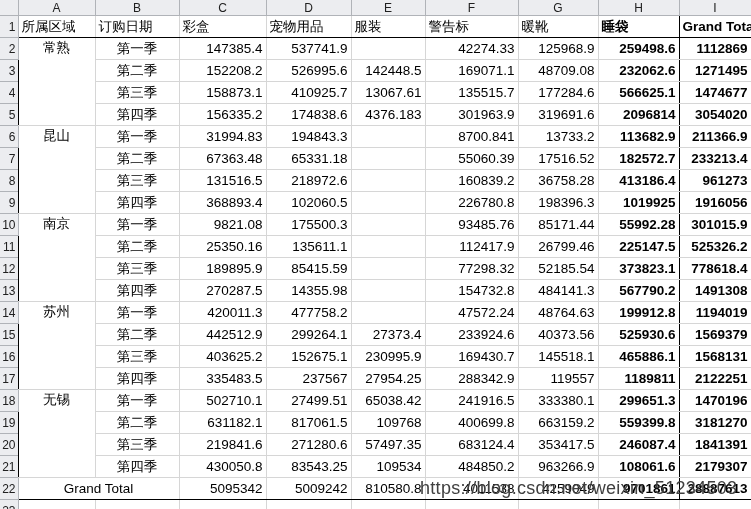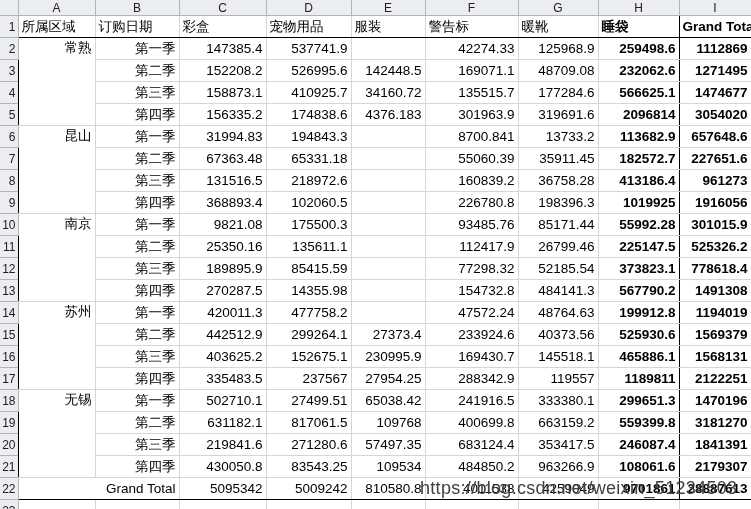--- a/index.html
+++ b/index.html
@@ -54,21 +54,21 @@
     height:21px;
     border-right:1px solid #d6d6d6;
     border-bottom:1px solid #d6d6d6;
     padding:0 3px;
     line-height:20px;
     overflow:hidden;
     white-space:nowrap;
     background:#ffffff;
   }
   td.num{text-align:right;}
-  td.txt{text-align:right;}
+  td.txt{text-align:center;}
   
   td.hdr{
     border-bottom:1px solid #000000;
     border-right:1px solid #d6d6d6;
     text-align:left;
   }
   
   .bl{border-left:1px solid #000000 !important;}
   .br{border-right:1px solid #000000 !important;font-weight:bold;}
   .bt{border-top:1px solid #000000 !important;}
@@ -156,21 +156,21 @@
       <td class="c num">169071.1</td>
       <td class="c num">48709.08</td>
       <td class="c num br">232062.6</td>
       <td class="c num br">1271495</td>
     </tr>
     <tr>
       <td class="rowhead">4</td>
       <td class="c txt">第三季</td>
       <td class="c num">158873.1</td>
       <td class="c num">410925.7</td>
-      <td class="c num">34160.72</td>
+      <td class="c num">13067.61</td>
       <td class="c num">135515.7</td>
       <td class="c num">177284.6</td>
       <td class="c num br">566625.1</td>
       <td class="c num br">1474677</td>
     </tr>
     <tr>
       <td class="rowhead">5</td>
       <td class="c txt">第四季</td>
       <td class="c num">156335.2</td>
       <td class="c num">174838.6</td>
@@ -184,32 +184,32 @@
     <tr class="grp-top">
       <td class="rowhead">6</td>
       <td class="c txt region-cell bl" rowspan="4">昆山</td>
       <td class="c txt">第一季</td>
       <td class="c num">31994.83</td>
       <td class="c num">194843.3</td>
       <td class="c num"></td>
       <td class="c num">8700.841</td>
       <td class="c num">13733.2</td>
       <td class="c num br">113682.9</td>
-      <td class="c num br">657648.6</td>
+      <td class="c num br">211366.9</td>
     </tr>
     <tr>
       <td class="rowhead">7</td>
       <td class="c txt">第二季</td>
       <td class="c num">67363.48</td>
       <td class="c num">65331.18</td>
       <td class="c num"></td>
       <td class="c num">55060.39</td>
-      <td class="c num">35911.45</td>
+      <td class="c num">17516.52</td>
       <td class="c num br">182572.7</td>
-      <td class="c num br">227651.6</td>
+      <td class="c num br">233213.4</td>
     </tr>
     <tr>
       <td class="rowhead">8</td>
       <td class="c txt">第三季</td>
       <td class="c num">131516.5</td>
       <td class="c num">218972.6</td>
       <td class="c num"></td>
       <td class="c num">160839.2</td>
       <td class="c num">36758.28</td>
       <td class="c num br">413186.4</td>

